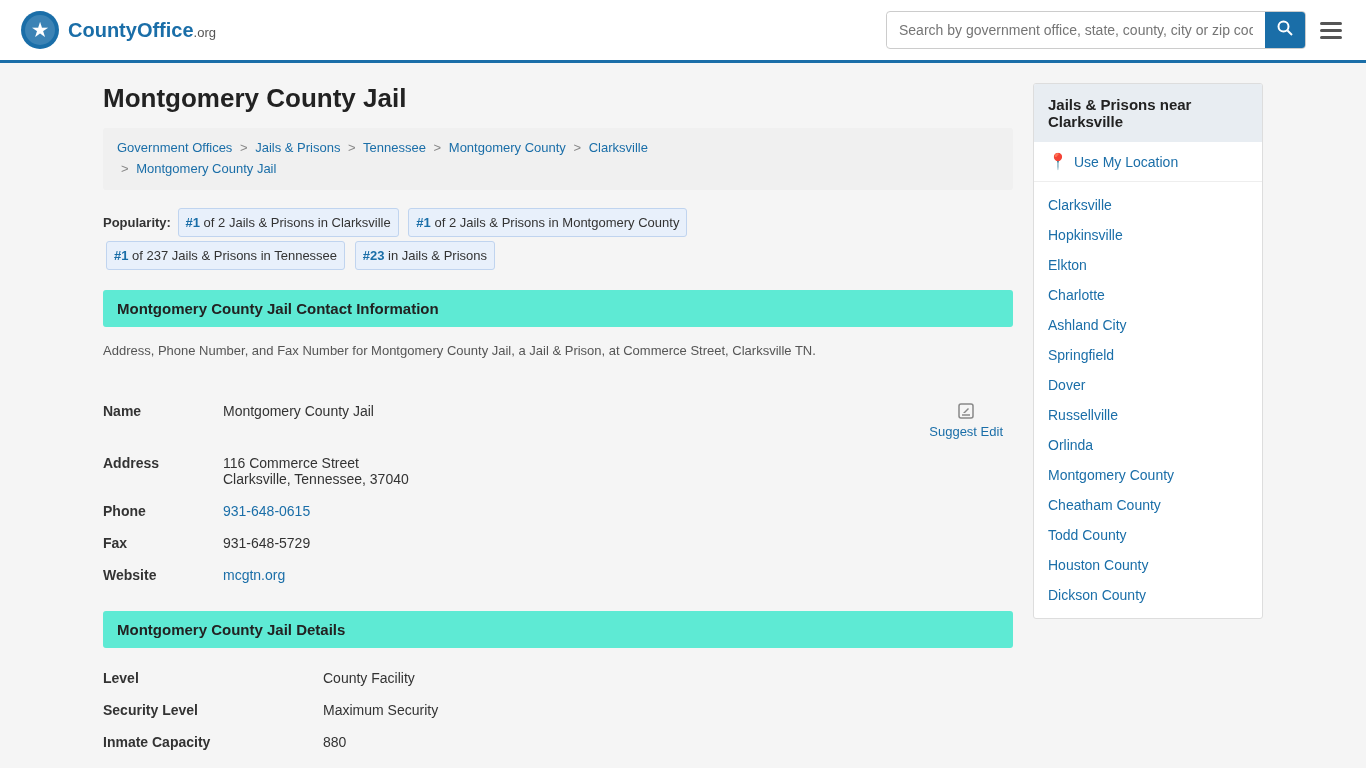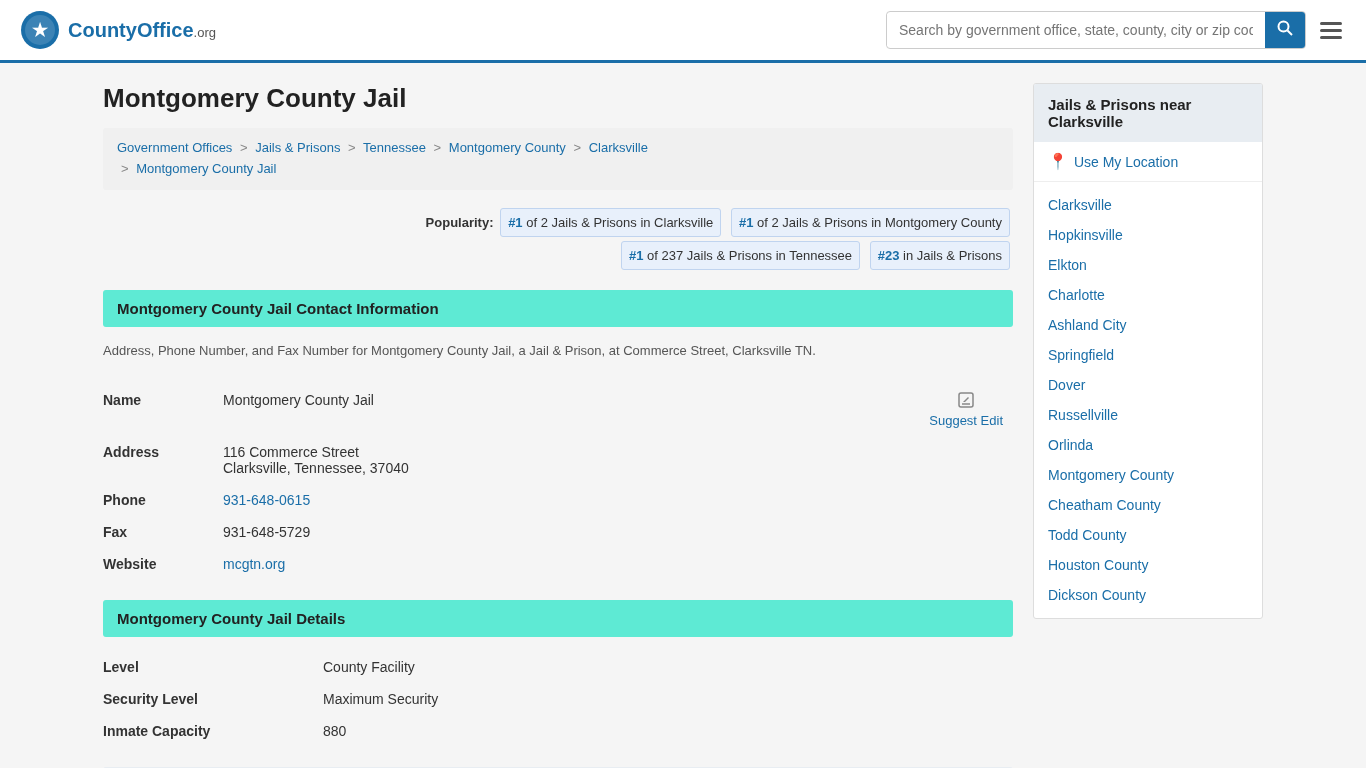--- a/index.html
+++ b/index.html
@@ -109,21 +109,20 @@
       color: #1a6ea8;
       text-decoration: none;
     }
     .breadcrumb .sep { margin: 0 4px; color: #888; }
 
     
     .popularity {
       font-size: 13px;
       margin-bottom: 18px;
       line-height: 1.8;
-      text-align: right;
     }
     .popularity strong { font-weight: bold; }
     .pop-badge {
       display: inline-block;
       background: #e8f0fb;
       border: 1px solid #c0d4ef;
       border-radius: 3px;
       padding: 2px 7px;
       margin: 2px 3px;
       font-size: 13px;
@@ -139,21 +138,21 @@
       font-weight: bold;
       color: #222;
       border-radius: 3px;
       margin-bottom: 14px;
     }
 
     
     .contact-desc {
       font-size: 13px;
       color: #555;
-      margin-bottom: 23px;
+      margin-bottom: 34px;
       line-height: 1.5;
     }
     .info-table {
       width: 100%;
       border-collapse: collapse;
       font-size: 14px;
       margin-bottom: 20px;
     }
     .info-table tr td {
       padding: 8px 10px 8px 0;

